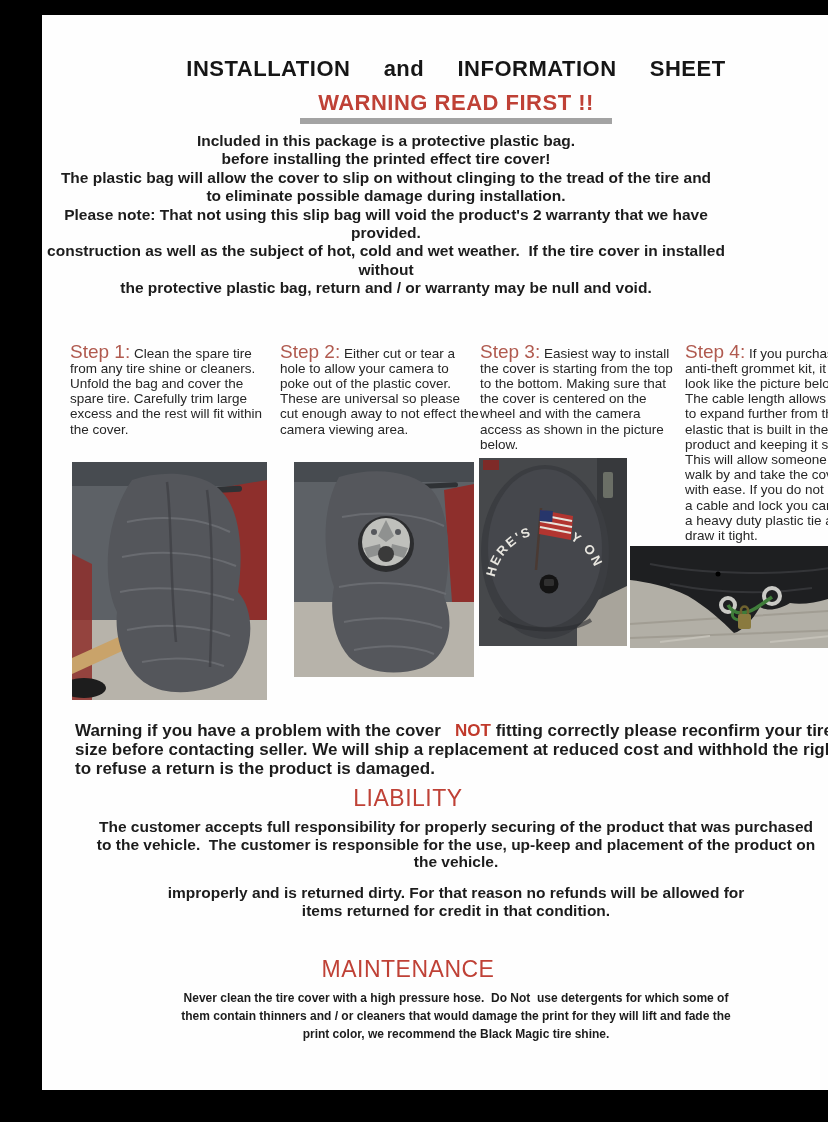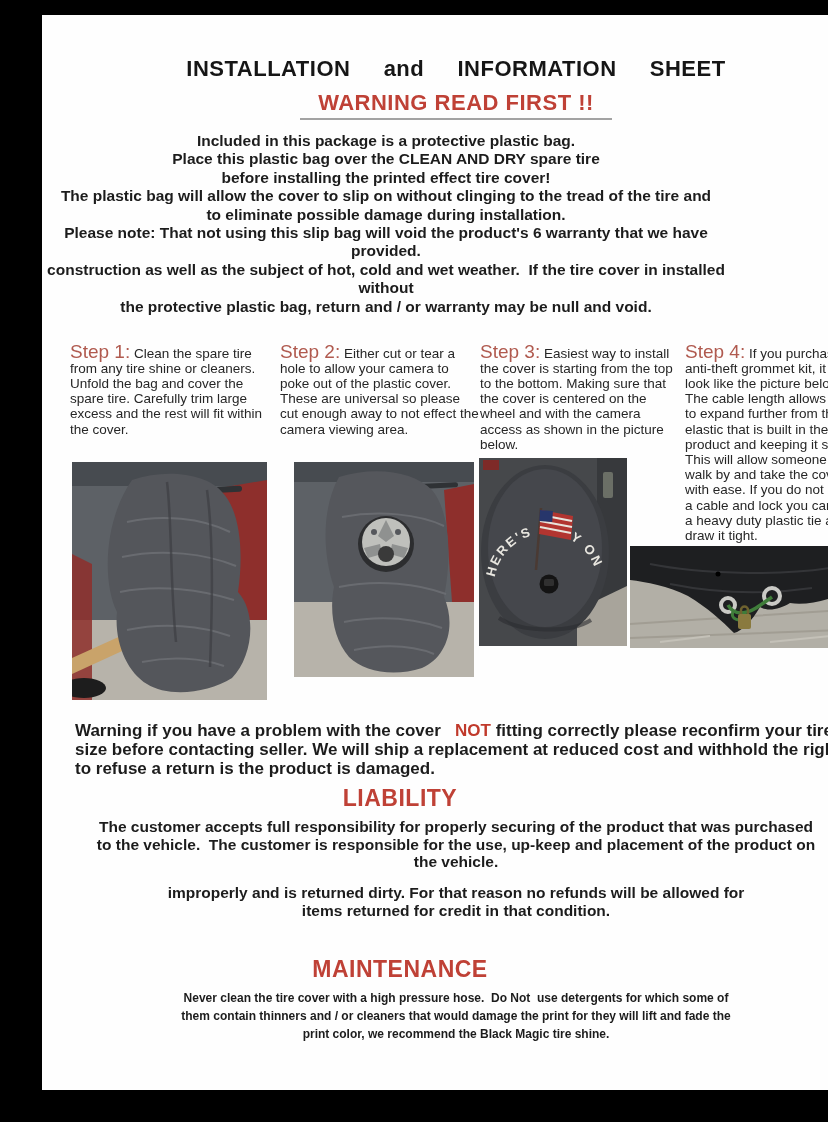--- a/index.html
+++ b/index.html
@@ -5,21 +5,21 @@
   html,body{margin:0;padding:0;background:#000;}
   .canvas{position:relative;width:828px;height:1122px;background:#000;overflow:hidden;
           font-family:"Liberation Sans", sans-serif;margin-left:42px;}
   .sheet{position:absolute;left:0;top:15px;width:828px;height:1075px;background:#fefefe;}
 
   .page-title{position:absolute;left:0;top:41px;width:828px;text-align:center;
     font-size:22px;font-weight:bold;color:#161616;letter-spacing:0.5px;word-spacing:10px;
     white-space:pre-wrap;}
   .warn-head{position:absolute;left:0;top:75px;width:828px;text-align:center;}
   .warn-head span{display:inline-block;font-size:22px;font-weight:bold;color:#bf4136;
-    letter-spacing:0.5px;border-bottom:2px solid #a3a3a3;padding:0 18px 2px 18px;}
+    letter-spacing:0.5px;border-bottom:6px solid #a3a3a3;padding:0 18px 2px 18px;}
 
   .lines{position:absolute;text-align:center;font-weight:bold;color:#1c1c1c;}
   .lines > div{white-space:pre-wrap;}
   .intro{left:0;top:117px;width:688px;font-size:15.5px;line-height:18.4px;}
 
   .step{position:absolute;font-size:13.5px;line-height:15.2px;color:#262626;}
   .step-label{font-size:19px;color:#b05a4f;}
   .step-1{left:28px;top:315px;width:200px;}
   .step-2{left:238px;top:315px;width:200px;}
   .step-3{left:438px;top:315px;width:194px;}
@@ -30,46 +30,45 @@
   .photo-1{left:30px;top:447px;width:195px;height:238px;}
   .photo-2{left:252px;top:447px;width:180px;height:215px;}
   .photo-3{left:437px;top:443px;width:148px;height:188px;}
   .photo-4{left:588px;top:531px;width:213px;height:102px;}
 
   .fitwarn{position:absolute;left:33px;top:706px;width:772px;font-size:17px;font-weight:bold;
     color:#1c1c1c;line-height:19px;white-space:pre-wrap;}
   .fitwarn .red{color:#c0392b;}
 
   .sec-head{position:absolute;left:0;width:716px;text-align:center;font-size:23px;
-    font-weight:bold;color:#bf4136;letter-spacing:0.5px;}
+    font-weight:normal;color:#bf4136;letter-spacing:0.5px;padding-left:8px;}
   .liab-head{top:770px;}
   .liab-par{left:0;top:803px;width:828px;font-size:15.5px;line-height:17.6px;}
   .resale-par{left:0;top:869px;width:828px;font-size:15.5px;line-height:17.6px;}
   .maint-head{top:941px;}
   .maint-par{left:0;top:974px;width:828px;font-size:12px;line-height:18px;}
 </style>
 </head>
 <body>
 
 <div class="canvas">
   <div class="sheet">
 
     <div class="page-title">INSTALLATION  and  INFORMATION  SHEET</div>
 
     <div class="warn-head">
       <span>WARNING READ FIRST !!</span>
     </div>
 
     <div class="lines intro">
         <div>Included in this package is a protective plastic bag.</div>
-        <div>Place this plastic bag over the CLEAN AND DRY spare tire</div>
         <div>before installing the printed effect tire cover!</div>
         <div>The plastic bag will allow the cover to slip on without clinging to the tread of the tire and</div>
         <div>to eliminate possible damage during installation.</div>
-        <div>Please note: That not using this slip bag will void the product's 6 warranty that we have provided.</div>
+        <div>Please note: That not using this slip bag will void the product's 2 warranty that we have provided.</div>
         <div>construction as well as the subject of hot, cold and wet weather.  If the tire cover in installed without</div>
         <div>the protective plastic bag, return and / or warranty may be null and void.</div>
       </div>
 
     <p class="step step-1"><span class="step-label">Step 1:</span> <span>Clean the spare tire from any tire shine or cleaners.  Unfold the bag and cover the spare tire. Carefully trim large excess and the rest will fit within the cover.</span></p>
     <p class="step step-2"><span class="step-label">Step 2:</span> <span>Either cut or tear a hole to allow your camera to poke out of the plastic cover. These are universal so please cut enough away to not effect the camera viewing area.</span></p>
     <p class="step step-3"><span class="step-label">Step 3:</span> <span>Easiest way to install the cover is starting from the top to the bottom. Making sure that the cover is centered on the wheel and with the camera access as shown in the picture below.</span></p>
     <p class="step step-4"><span class="step-label">Step 4:</span> <span>If you purchased a anti-theft grommet kit, it will look like the picture below. The cable length allows it not to expand further from the elastic that is built in the product and keeping it snug. This will allow someone not to walk by and take the cover off with ease. If you do not have a cable and lock you can use a heavy duty plastic tie and draw it tight.</span></p>
 
     <div class="photo photo-1">

